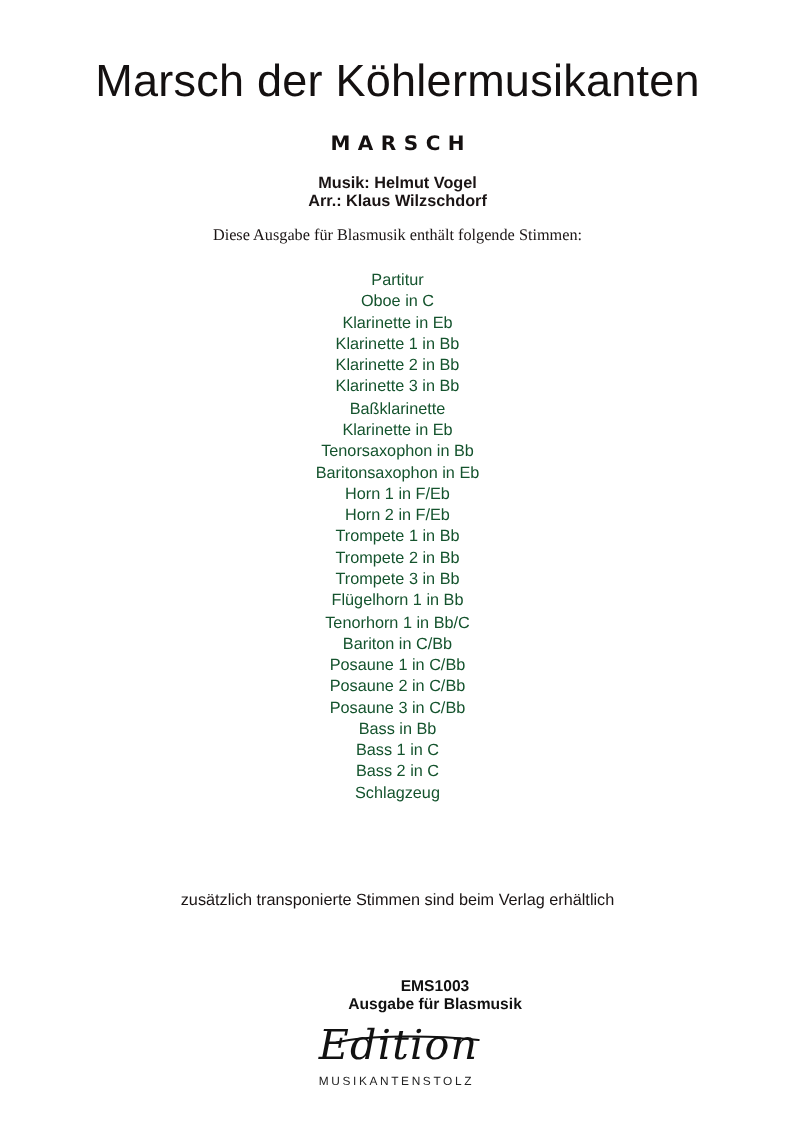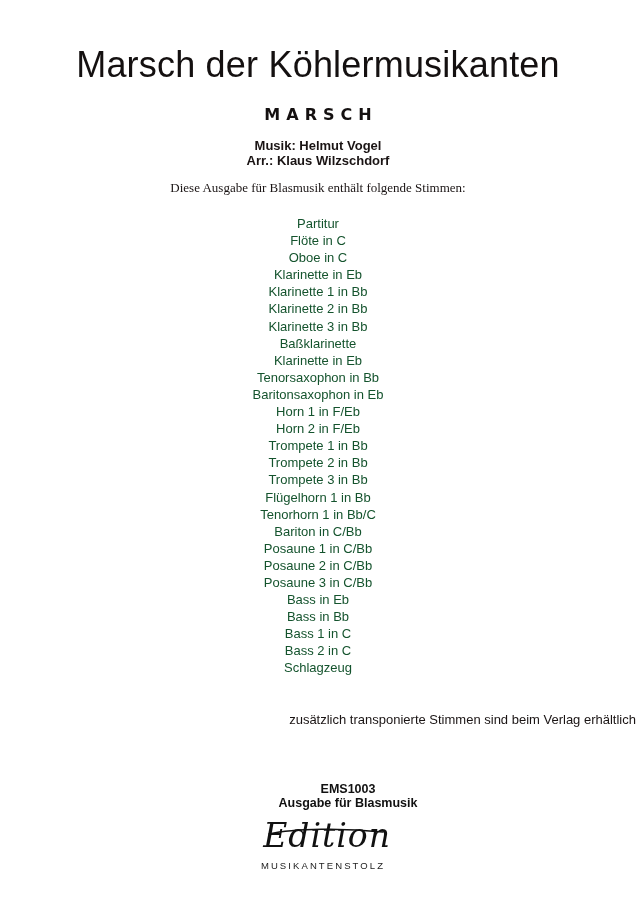--- a/index.html
+++ b/index.html
@@ -75,21 +75,20 @@
       padding: 0;
       list-style: none;
     }
     .parts li { height: 17.1px; }
     .note {
       top: 711px;
       font-family: "Liberation Sans", sans-serif;
       font-size: 13px;
       line-height: 17px;
       color: #1a1414;
-      text-align: right;
     }
     .edition {
       top: 782px;
       font-family: "Liberation Sans", sans-serif;
       font-weight: bold;
       font-size: 12.5px;
       line-height: 14px;
       color: #111;
       margin-left: 30px;
     }
@@ -98,34 +97,33 @@
       left: 255px;
       top: 822px;
       width: 136px;
       height: 54px;
     }
     .logo-script {
       position: absolute;
       left: 0;
       top: -6px;
       width: 136px;
-      text-align: right;
+      text-align: left;
       font-family: "DejaVu Serif", serif;
       font-style: italic;
       font-size: 33px;
       line-height: 40px;
       color: #111;
       letter-spacing: 1px;
     }
     .logo-sub {
       position: absolute;
       left: 0;
       top: 38px;
       width: 136px;
-      text-align: center;
       font-family: "Liberation Sans", sans-serif;
       font-size: 9.5px;
       letter-spacing: 2.1px;
       line-height: 12px;
       color: #222;
     }
     .logo-swash {
       position: absolute;
       left: 0; top: 0;
     }
@@ -141,42 +139,40 @@
 
   <div class="center credits">
     <div>Musik: Helmut Vogel</div>
     <div>Arr.: Klaus Wilzschdorf</div>
   </div>
 
   <div class="center intro">Diese Ausgabe für Blasmusik enthält folgende Stimmen:</div>
 
   <ul class="center parts">
     <li>Partitur</li>
-    <li>Flöte in C</li>
     <li>Oboe in C</li>
     <li>Klarinette in Eb</li>
     <li>Klarinette 1 in Bb</li>
     <li>Klarinette 2 in Bb</li>
     <li>Klarinette 3 in Bb</li>
     <li>Baßklarinette</li>
     <li>Klarinette in Eb</li>
     <li>Tenorsaxophon in Bb</li>
     <li>Baritonsaxophon in Eb</li>
     <li>Horn 1 in F/Eb</li>
     <li>Horn 2 in F/Eb</li>
     <li>Trompete 1 in Bb</li>
     <li>Trompete 2 in Bb</li>
     <li>Trompete 3 in Bb</li>
     <li>Flügelhorn 1 in Bb</li>
     <li>Tenorhorn 1 in Bb/C</li>
     <li>Bariton in C/Bb</li>
     <li>Posaune 1 in C/Bb</li>
     <li>Posaune 2 in C/Bb</li>
     <li>Posaune 3 in C/Bb</li>
-    <li>Bass in Eb</li>
     <li>Bass in Bb</li>
     <li>Bass 1 in C</li>
     <li>Bass 2 in C</li>
     <li>Schlagzeug</li>
   </ul>
 
   <div class="center note">zusätzlich transponierte Stimmen sind beim Verlag erhältlich</div>
 
   <div class="center edition">
     <div>EMS1003</div>

